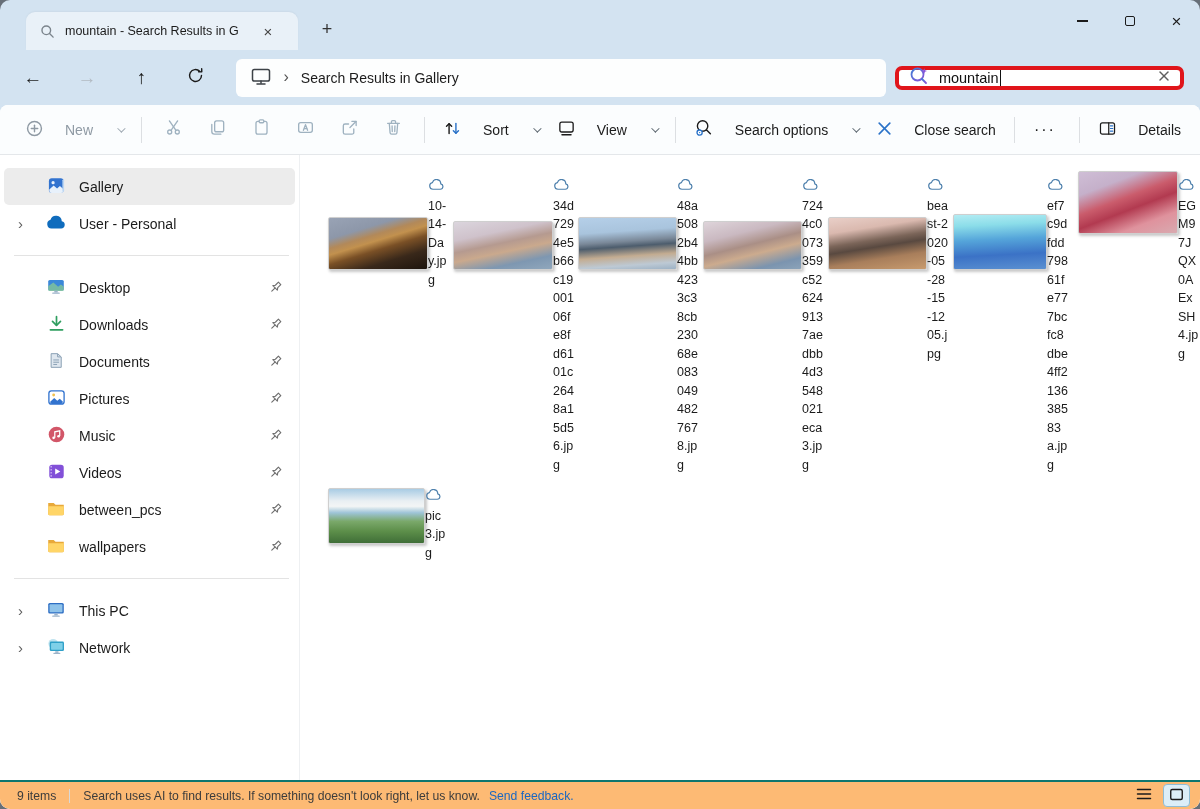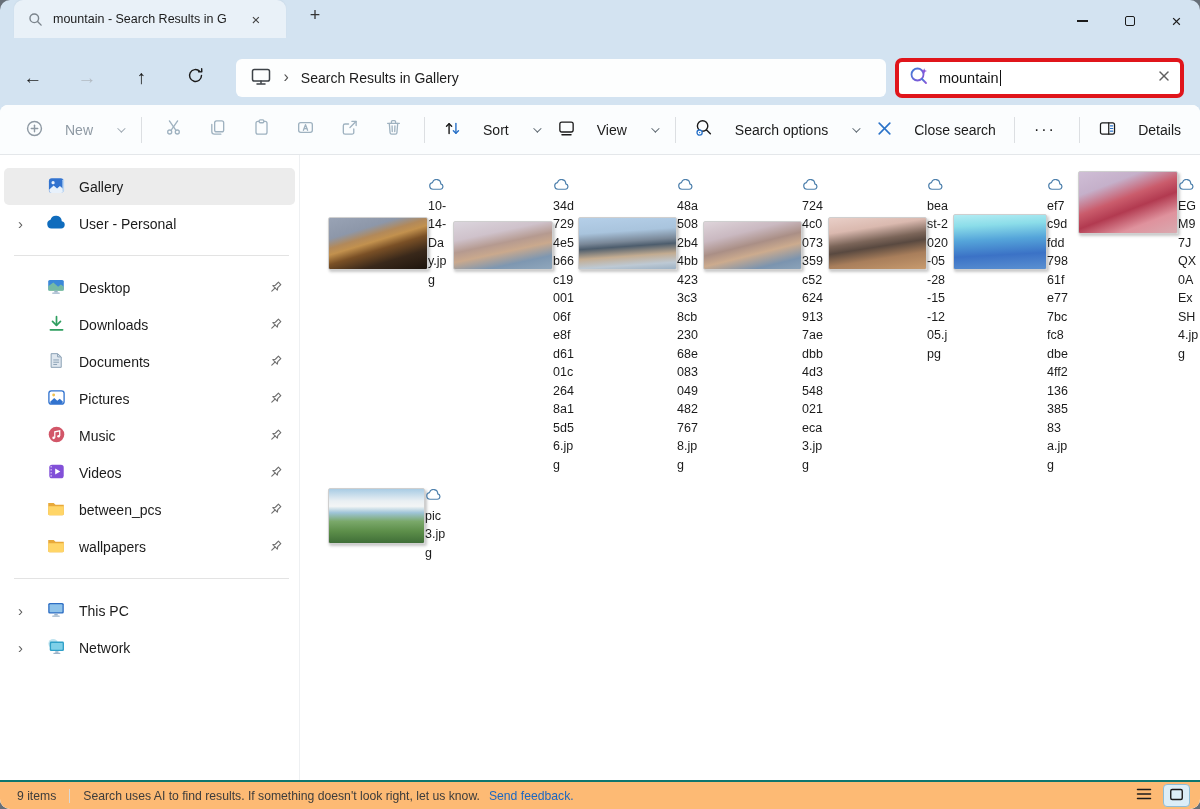--- a/index.html
+++ b/index.html
@@ -1,40 +1,40 @@
 <!DOCTYPE html>
 <html><head>
 <meta charset="utf-8">
 <style>
   * { margin:0; padding:0; box-sizing:border-box; }
   html,body { width:1200px; height:809px; }
   body { background:#676f78; font-family:"Liberation Sans","DejaVu Sans",sans-serif; color:#1b1b1b; }
   .window { width:1200px; height:809px; background:#d3e3f1; border-radius:10px; overflow:hidden; display:flex; flex-direction:column; }
 
   
-  .titlebar { height:50px; position:relative; display:flex; align-items:flex-start; flex:none; }
+  .titlebar { height:50px; position:relative; display:flex; align-items:flex-end; flex:none;padding-left:12px; }
   .tab { margin-left:14px; width:272px; height:38px; background:#e9f1f8; border-radius:9px 9px 0 0; display:flex; align-items:center; padding:0 10px 0 14px; box-shadow:0 -1px 2px rgba(0,0,0,0.04); }
   .tab .icon svg { display:block; }
   .tab-title { font-size:12.5px; margin-left:10px; white-space:nowrap; overflow:hidden; width:188px; color:#1b1b1b; }
   .tab-close { width:26px; height:26px; border-radius:5px; display:flex; align-items:center; justify-content:center; font-size:15px; color:#444; margin-left:2px; }
   .newtab-btn { width:30px; height:30px; margin:0 0 6px 14px; display:flex; align-items:center; justify-content:center; font-size:18px; color:#333; border-radius:5px; }
   .win-controls { position:absolute; top:0; right:0; height:42px; display:flex; }
   .win-btn { width:47px; height:42px; display:flex; align-items:center; justify-content:center; }
   .glyph-min { width:11px; height:1.4px; background:#1b1b1b; }
   .glyph-max { width:10px; height:10px; border:1.4px solid #1b1b1b; border-radius:2px; }
   .glyph-close { font-size:17px; color:#1b1b1b; line-height:1; }
 
   
   .navbar { height:55px; display:flex; align-items:center; padding:0 16px; flex:none; }
   .nav-btn { width:34px; height:34px; margin-right:21px; display:flex; align-items:center; justify-content:center; font-size:19px; color:#1b1b1b; border-radius:5px; }
   .nav-btn.disabled { color:#b2bac2; }
   .addressbar { width:662px; height:38px; background:#fdfefe; border-radius:6px; display:flex; align-items:center; padding:0 14px; margin-left:2px; }
   .addr-chev { color:#555; font-size:16px; margin:0 12px 2px 12px; }
   .addr-text { font-size:14px; color:#1b1b1b; }
-  .searchbox { margin-left:9px; width:294px; height:40px; background:#ffffff; border:4px solid #e0151b; border-radius:7px; display:flex; align-items:center; padding:0 9px; }
+  .searchbox { margin-left:9px; width:294px; height:24px; background:#ffffff; border:4px solid #e0151b; border-radius:7px; display:flex; align-items:center; padding:0 9px; }
   .search-value { font-size:14.5px; margin-left:9px; color:#111; }
   .caret { display:inline-block; width:1.2px; height:16px; background:#111; margin-left:1px; vertical-align:-3px; }
   .search-clear { margin-left:auto; color:#5f5f5f; display:flex; }
 
   
   .panel { flex:1; display:flex; flex-direction:column; background:#ffffff; border-radius:8px 8px 0 0; overflow:hidden; }
 
   
   .toolbar { height:50px; background:#fbfdfe; border-bottom:1px solid #e4e7ea; display:flex; align-items:center; padding:0 10px 0 16px; flex:none; }
   .tbtn { display:flex; align-items:center; gap:21px; height:36px; padding:0 9px; border-radius:5px; font-size:14px; color:#1b1b1b; }

